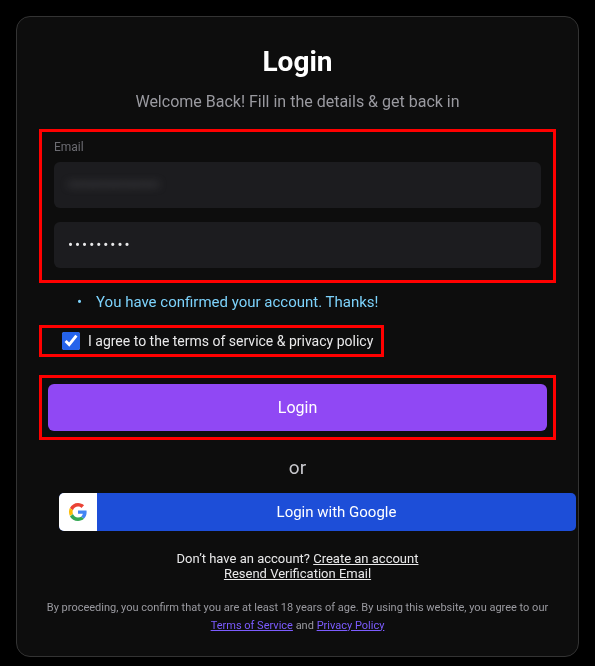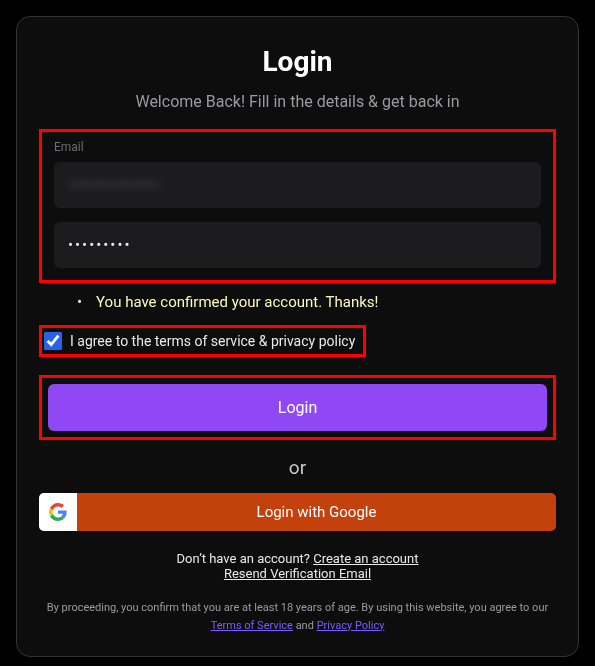--- a/index.html
+++ b/index.html
@@ -1,32 +1,32 @@
 <!DOCTYPE html>
 <html><head>
   <meta charset="utf-8">
   <style>
     * { margin: 0; padding: 0; box-sizing: border-box; font-family: -apple-system, BlinkMacSystemFont, 'Segoe UI', Roboto, sans-serif; }
     body { background: #000; display: flex; justify-content: center; align-items: center; min-height: 100vh; padding: 16px; }
     .card { background: #0d0d0d; border: 1px solid #333; border-radius: 14px; width: 563px; padding: 28px 22px 22px; }
     .title { color: #fff; font-size: 28px; font-weight: 700; text-align: center; margin-bottom: 14px; }
     .subtitle { color: #9a9aa0; font-size: 16px; text-align: center; margin-bottom: 18px; }
     .hl-red { border: 3px solid #f00; padding: 8px 12px; margin-bottom: 10px; }
-    .hl-red-inline { display: inline-flex; align-items: center; border: 3px solid #f00; padding: 4px 8px 4px 2px; margin-bottom: 18px; }
+    .hl-red-inline { display: inline-flex; align-items: center; border: 3px solid #f00; padding: 4px 8px 4px 20px; margin-bottom: 18px; }
     .field-label { color: #6c6c72; font-size: 12px; margin-bottom: 8px; display: block; }
     .text-input { width: 100%; background: #1c1c1f; border: none; border-radius: 6px; color: #e9e9ea; font-size: 15px; padding: 14px 14px; margin-bottom: 14px; outline: none; }
     .text-input::placeholder { color: #555; }
     .pw-dots { letter-spacing: 2px; }
-    .bullet-row { color: #fef9c3; font-size: 15px; margin: 4px 0 14px 38px; }
+    .bullet-row { color: #7dd3fc; font-size: 15px; margin: 4px 0 14px 38px; }
     .bullet-row::before { content: "•"; margin-right: 14px; }
     .chk { width: 18px; height: 18px; accent-color: #2563eb; margin-right: 8px; }
     .agree-label { color: #e9e9ea; font-size: 14px; }
     .btn-primary { width: 100%; background: #9048f4; color: #fff; border: none; border-radius: 6px; font-size: 16px; padding: 14px 0; cursor: pointer; }
     .or { color: #c7c7cc; text-align: center; font-size: 19px; margin: 16px 0 14px; }
-    .btn-google { width: 100%; display: flex; align-items: center; background: #c2410c; border: none; border-radius: 5px; overflow: hidden; cursor: pointer; }
+    .btn-google { width: 100%; display: flex; align-items: center; background: #1d4ed8; border: none; border-radius: 5px; overflow: hidden; cursor: pointer; margin-left: 20px; }
     .g-icon-wrap { background: #fff; width: 38px; height: 38px; display: flex; align-items: center; justify-content: center; }
     .g-label { flex: 1; color: #fff; font-size: 15px; text-align: center; }
     .row-links { display: flex; justify-content: space-between; align-items: center; margin: 20px 0 18px; flex-direction: column; }
     .noacc { color: #e9e9ea; font-size: 13px; }
     .link-ul { color: #e9e9ea; text-decoration: underline; font-size: 13px; cursor: pointer; }
     .disclaimer { color: #9a9aa0; font-size: 11px; text-align: center; line-height: 1.6; padding: 0 6px; }
     .disclaimer a { color: #7c5cff; text-decoration: underline; }
     .blur { filter: blur(4px); color: #6c6c72; }
   </style>
 </head>

